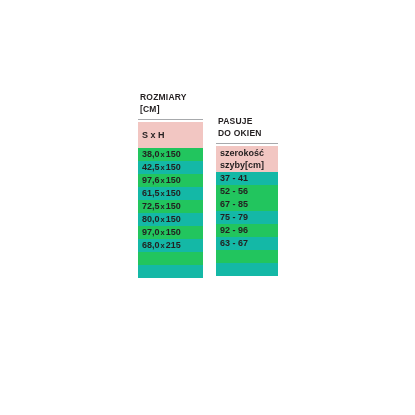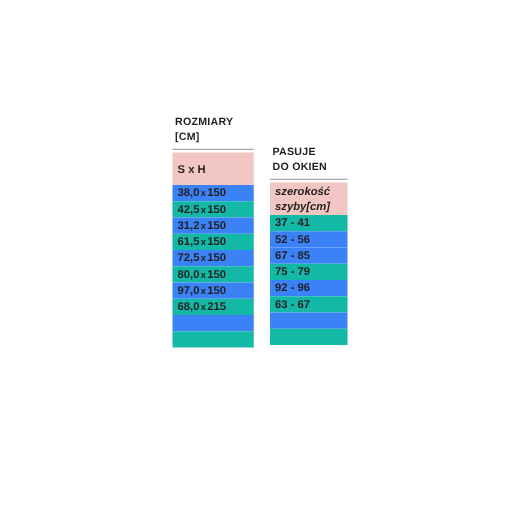--- a/index.html
+++ b/index.html
@@ -63,37 +63,37 @@
     line-height: 13px;
     height: 13px;
     padding-left: 4px;
     display: flex;
     align-items: center;
     box-sizing: border-box;
     white-space: nowrap;
     color: #231f20;
   }
   .cell.pink  { background: #14b8a6; }
-  .cell.light { background: #3b82f6; text-align: right; }
+  .cell.light { background: #22c55e; text-align: right; }
 
   
   .subhead {
     background: #f2c6c2;
     font-size: 9px;
     font-weight: bold;
     line-height: 13px;
     padding-left: 4px;
     box-sizing: border-box;
     color: #231f20;
     white-space: pre-line;
     display: flex;
     align-items: center;
   }
   .subhead.one-line { height: 26px; }
-  .subhead.two-line { height: 26px; line-height: 12.5px; font-style: italic; }
+  .subhead.two-line { height: 26px; line-height: 12.5px; }
 
   
   .xs { font-size: 7.5px; font-weight: bold; padding: 0 1px; }
 
   .cell .val-w { display: inline-block; }
 </style>
 </head>
 <body>
 
 <div id="page">
@@ -110,21 +110,21 @@
         <span class="val-w">38,0</span>
           <span class="xs">x</span>
           <span>150</span>
       </div>
       <div class="cell pink">
         <span class="val-w">42,5</span>
           <span class="xs">x</span>
           <span>150</span>
       </div>
       <div class="cell light">
-        <span class="val-w">31,2</span>
+        <span class="val-w">97,6</span>
           <span class="xs">x</span>
           <span>150</span>
       </div>
       <div class="cell pink">
         <span class="val-w">61,5</span>
           <span class="xs">x</span>
           <span>150</span>
       </div>
       <div class="cell light">
         <span class="val-w">72,5</span>

